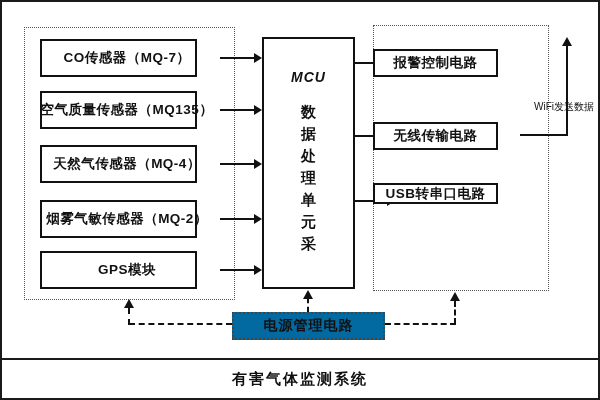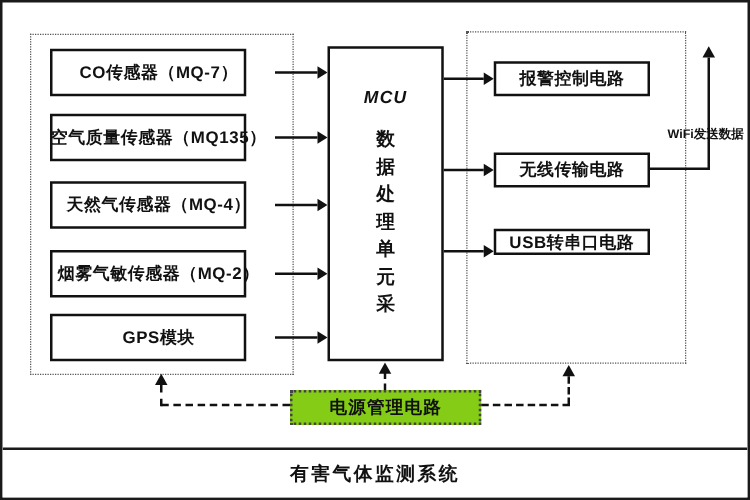--- a/index.html
+++ b/index.html
@@ -16,21 +16,21 @@
   .group-left  { left:22px;  top:25px; width:211px; height:273px; }
   .group-right { left:371px; top:23px; width:176px; height:266px; }
 
   
   .block {
     position:absolute; border:2px solid #111; background:#fff;
     display:flex; align-items:center; justify-content:center;
     font-size:13.5px; font-weight:600; white-space:nowrap; letter-spacing:0.5px;
   }
   .sensor { left:38px; width:157px; height:38px;padding-left:17px; }
-  .out    { left:393px; width:125px; }
+  .out    { left:371px; width:125px; }
 
   
   .mcu {
     position:absolute; left:260px; top:35px; width:93px; height:252px;
     border:2px solid #111; background:#fff;
     display:flex; flex-direction:column; align-items:center;
   }
   .mcu-title { margin-top:30px; font-size:14px; font-weight:700; letter-spacing:1px;font-style:italic; }
   .mcu-vert  {
     margin-top:16px; width:17px; font-size:15px; font-weight:600;
@@ -54,27 +54,27 @@
   .dashv { position:absolute; width:0;  border-left:2px dashed #111; }
 
   
   .uphead {
     position:absolute; width:0; height:0;
     border-left:5px solid transparent; border-right:5px solid transparent;
     border-bottom:9px solid #111;
   }
 
   .wifi-label {
-    position:absolute; left:532px; top:98px; font-size:10px; font-weight:700;
+    position:absolute; left:532px; top:98px; font-size:10px; font-weight:400;
     white-space:nowrap; background:transparent;
   }
 
   .power {
     position:absolute; left:230px; top:310px; width:153px; height:28px;
-    border:2px dotted #444; background:#84cc16;
+    border:2px dotted #444; background:#0369a1;
     display:flex; align-items:center; justify-content:center;
     font-size:14px; font-weight:600; letter-spacing:1px;
   }
 
   .footer {
     position:absolute; left:0; right:0; bottom:0; height:40px;
     border-top:2px solid #1a1a1a; background:#fff;
     display:flex; align-items:center; justify-content:center;
     font-size:15px; font-weight:700; letter-spacing:2px;
   }

